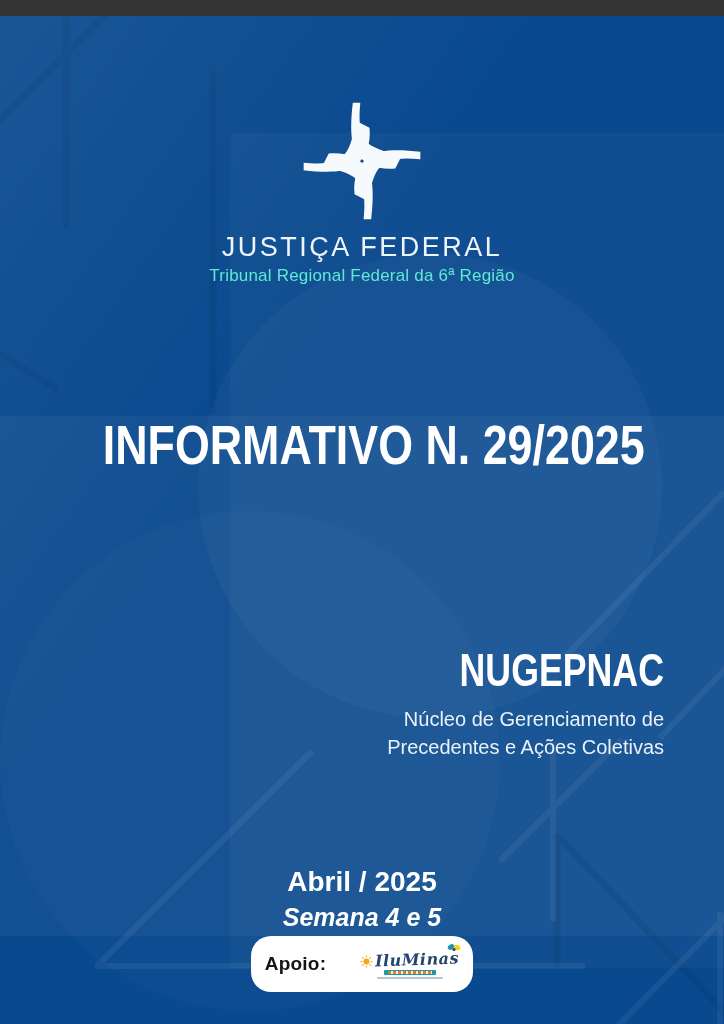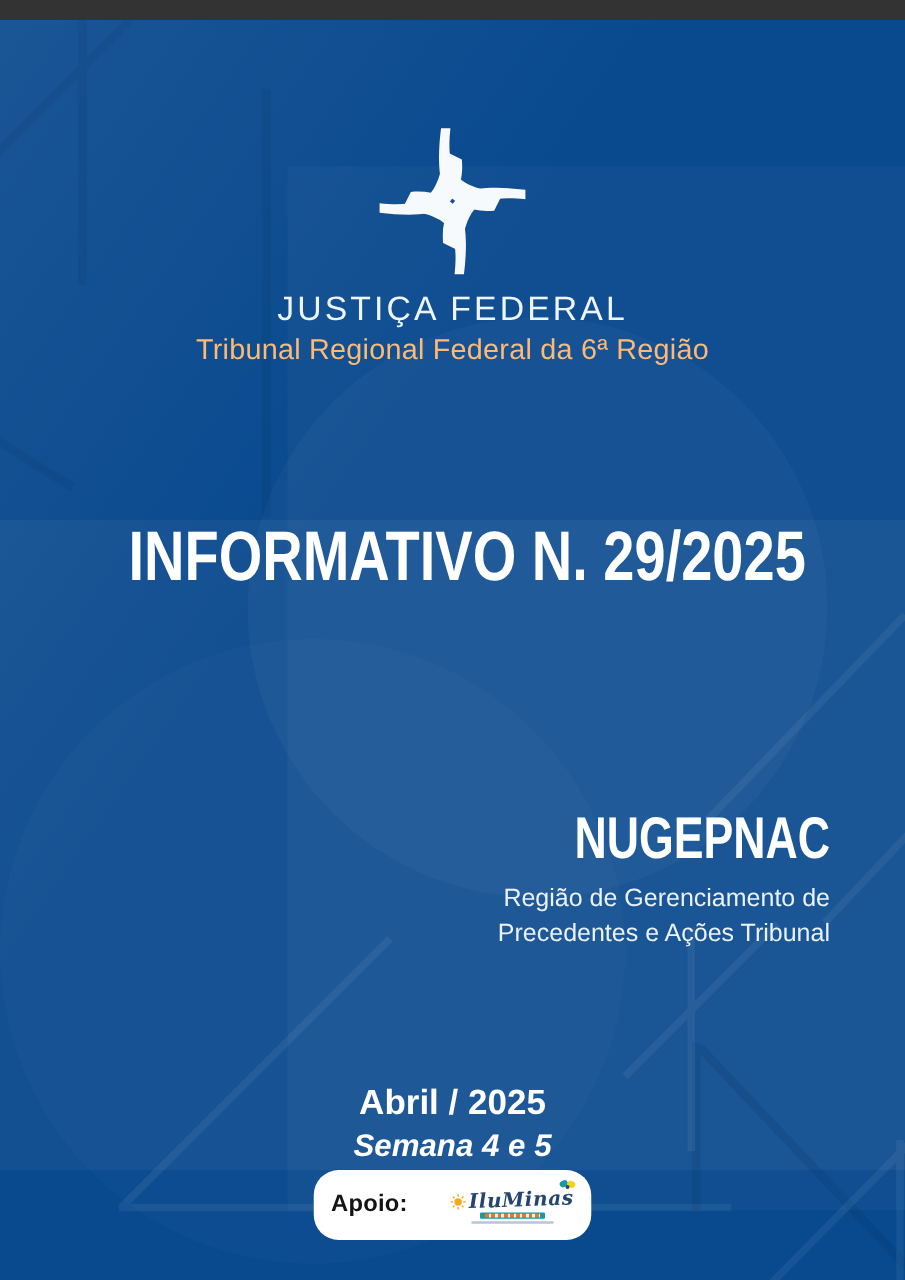--- a/index.html
+++ b/index.html
@@ -22,22 +22,22 @@
   
   .brand{position:absolute;top:78px;left:0;width:100%;text-align:center;}
   .jf-logo{display:block;margin:0 auto;width:130px;height:134px;}
   .org-name{
     margin-top:4px;
     font-size:27px;font-weight:400;letter-spacing:2.5px;
     color:#eef4fb;
   }
   .org-subtitle{
     margin-top:3px;
-    font-size:23px;font-weight:400;letter-spacing:0.2px;
-    color:#fdba74;
+    font-size:17px;font-weight:400;letter-spacing:0.2px;
+    color:#5eead4;
   }
 
   
   .title-wrap{position:absolute;top:401px;left:0;width:100%;text-align:center;padding-left:12px;}
   .condensed{
     display:inline-block;
     transform:scaleX(0.80);
     transform-origin:50% 50%;
     font-weight:700;
     white-space:nowrap;
@@ -149,22 +149,22 @@
 
   <div class="title-wrap">
     <h1 class="condensed bulletin-title" style="margin:0">INFORMATIVO N. 29/2025</h1>
   </div>
 
   <section class="unit">
     <div>
       <span class="unit-acronym">NUGEPNAC</span>
     </div>
     <div class="unit-name">
-      <div>Região de Gerenciamento de</div>
-      <div>Precedentes e Ações Tribunal</div>
+      <div>Núcleo de Gerenciamento de</div>
+      <div>Precedentes e Ações Coletivas</div>
     </div>
   </section>
 
   <section class="period">
     <div class="period-month">Abril / 2025</div>
     <div class="period-week">Semana 4 e 5</div>
   </section>
 
   <div class="support-pill">
     <span class="support-label">Apoio:</span>

